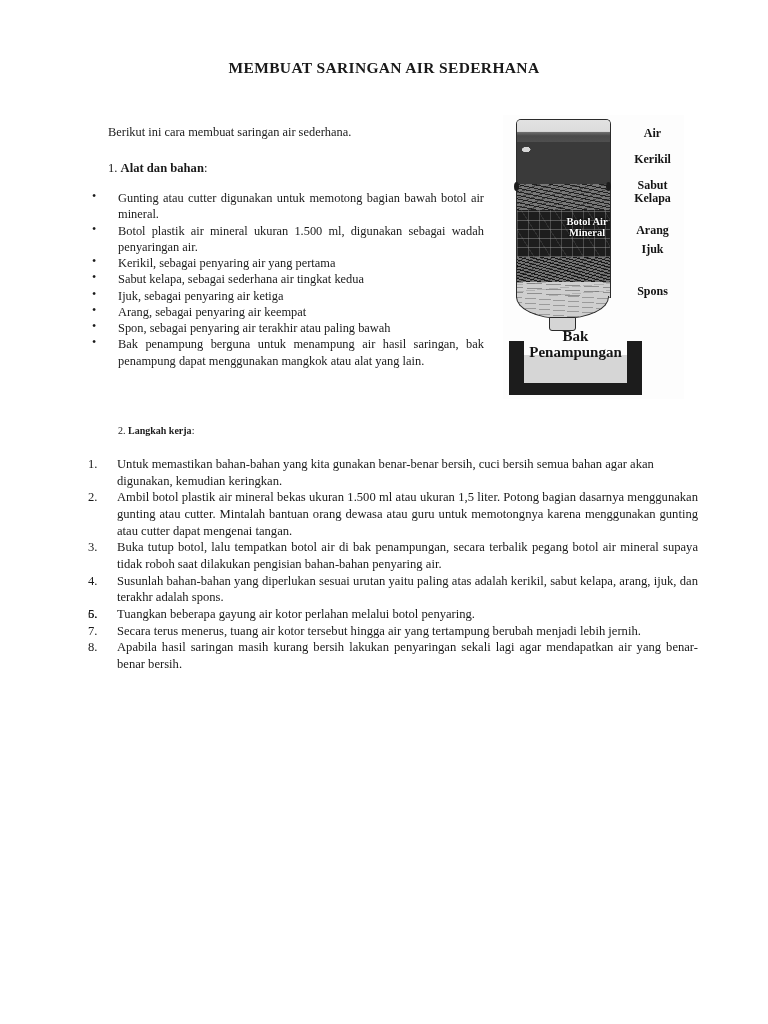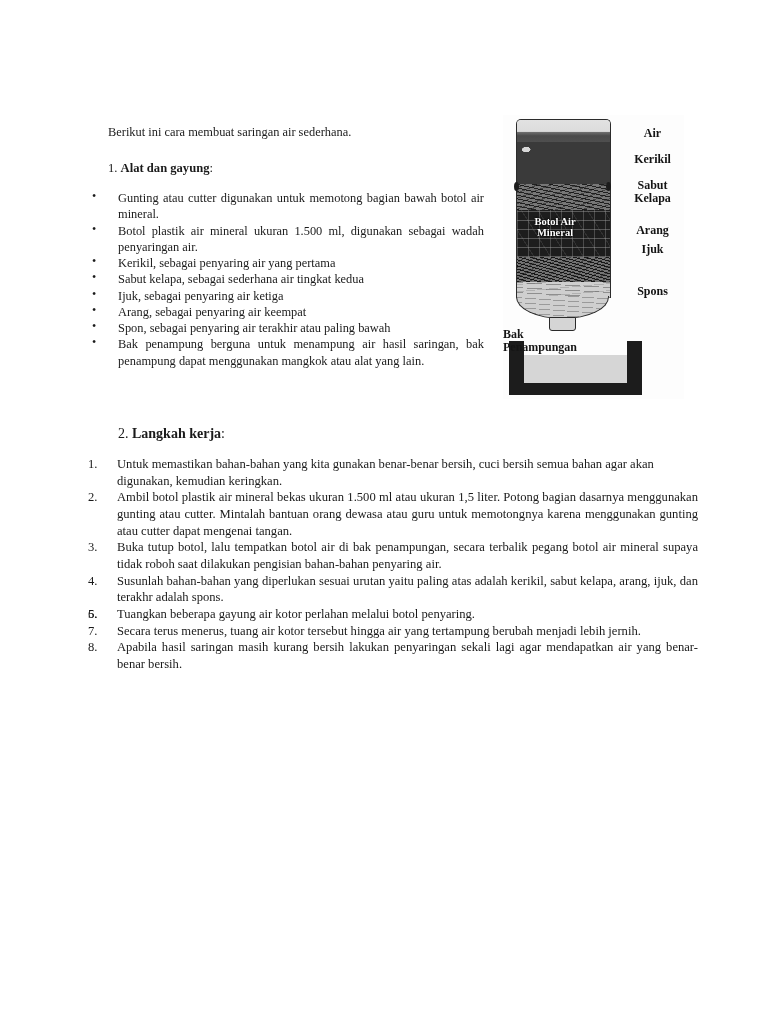--- a/index.html
+++ b/index.html
@@ -52,21 +52,21 @@
     top: 159px;
     font-size: 12.6px;
     line-height: 1.45;
   }
   .heading-1 b { font-weight: bold; }
 
   .heading-2 {
     position: absolute;
     left: 118px;
     top: 424px;
-    font-size: 14px;
+    font-size: 10px;
     line-height: 1.45;
   }
   .heading-2 b { font-weight: bold; }
 
   
   .bullet-list {
     position: absolute;
     left: 92px;
     top: 190px;
     width: 392px;
@@ -274,20 +274,21 @@
     top: 97px;
     width: 78px;
     text-align: center;
     color: #ffffff;
     font-weight: bold;
     font-size: 10.5px;
     line-height: 1.08;
     font-family: "Liberation Serif", "DejaVu Serif", serif;
     text-shadow: 0 0 2px #000, 0 0 2px #000;
     z-index: 5;
+    padding-left: 32px;
   }
 
   
   .side-labels {
     position: absolute;
     left: 118px;
     top: 0;
     width: 63px;
     height: 210px;
   }
@@ -334,39 +335,40 @@
     top: 14px;
     width: 103px;
     height: 28px;
     background: #d6d6d6;
   }
   .basin-label {
     position: absolute;
     left: 0;
     top: 213px;
     width: 145px;
-    text-align: left;
+    text-align: center;
     font-weight: bold;
-    font-size: 12px;
+    font-size: 15px;
     line-height: 1.08;
     color: #151515;
     font-family: "Liberation Serif", "DejaVu Serif", serif;
     z-index: 6;
   }
 </style>
 </head>
 <body>
 
 <div class="page">
 
+  <div class="doc-title">MEMBUAT SARINGAN AIR SEDERHANA</div>
 
   <div class="intro">Berikut ini cara membuat saringan air sederhana.</div>
 
   <div class="heading-1">
-    <span>1</span><span>. </span><b>Alat dan gayung</b><span>:</span>
+    <span>1</span><span>. </span><b>Alat dan bahan</b><span>:</span>
   </div>
 
   <ul class="bullet-list">
     <li><span class="bullet-mark">•</span><span>Gunting atau cutter digunakan untuk memotong bagian bawah botol air mineral.</span></li>
     <li><span class="bullet-mark">•</span><span>Botol plastik air mineral ukuran 1.500 ml, digunakan sebagai wadah penyaringan air.</span></li>
     <li><span class="bullet-mark">•</span><span>Kerikil, sebagai penyaring air yang pertama</span></li>
     <li><span class="bullet-mark">•</span><span>Sabut kelapa, sebagai sederhana air tingkat kedua</span></li>
     <li><span class="bullet-mark">•</span><span>Ijuk, sebagai penyaring air ketiga</span></li>
     <li><span class="bullet-mark">•</span><span>Arang, sebagai penyaring air keempat</span></li>
     <li><span class="bullet-mark">•</span><span>Spon, sebagai penyaring air terakhir atau paling bawah</span></li>

